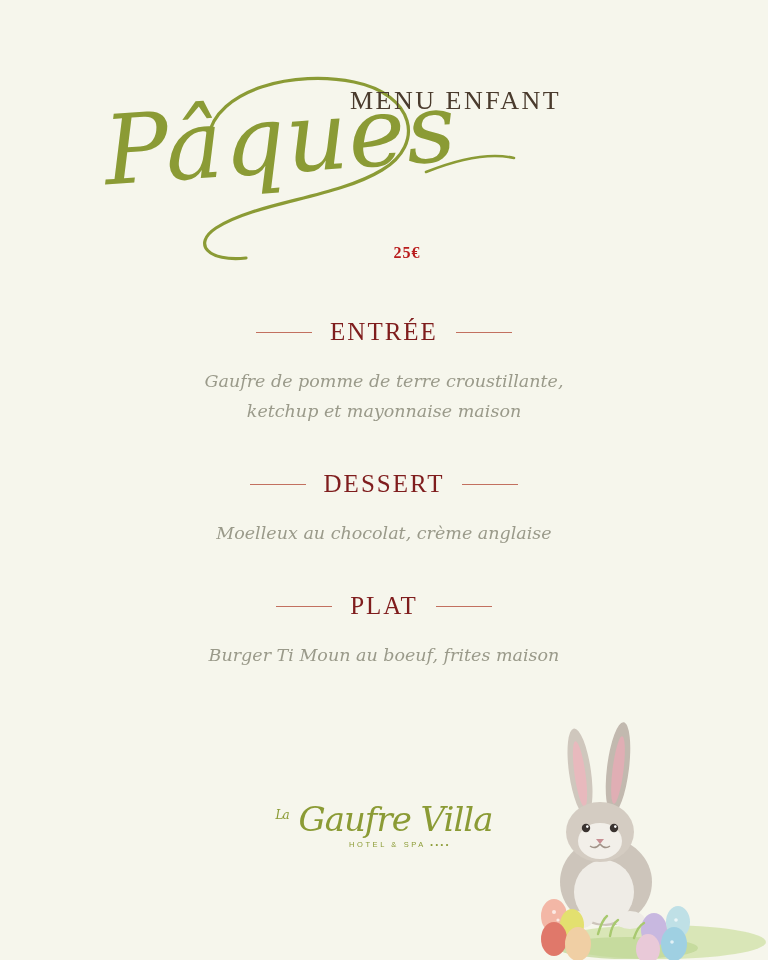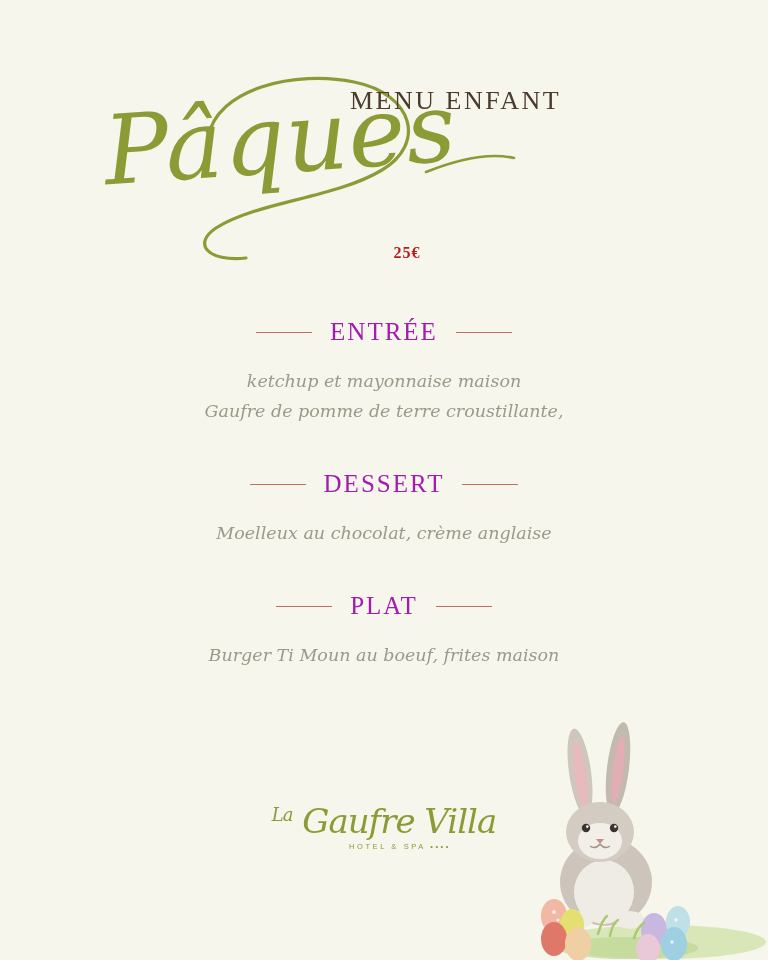--- a/index.html
+++ b/index.html
@@ -106,21 +106,21 @@
     width: 56px;
     height: 1px;
     background: #c2705f;
     display: block;
   }
 
   .section-title {
     font-family: "Liberation Serif", serif;
     font-size: 25px;
     letter-spacing: 2px;
-    color: #a21caf;
+    color: #7f1d1d;
     white-space: nowrap;
   }
 
   .section-body {
     font-family: "DejaVu Serif", serif;
     font-style: italic;
     font-size: 17.5px;
     line-height: 30px;
     color: #9a9a8a;
     max-width: 470px;
@@ -139,21 +139,21 @@
   .logo-script {
     font-family: "DejaVu Serif", serif;
     font-style: italic;
     font-size: 34px;
     color: #8b9b35;
     line-height: 34px;
     letter-spacing: -1px;
   }
 
   .logo-script .small {
-    font-size: 18px;
+    font-size: 12px;
     vertical-align: super;
   }
 
   .logo-sub {
     margin-top: 4px;
     font-family: "Liberation Sans", sans-serif;
     font-size: 7.5px;
     letter-spacing: 2.6px;
     color: #8b9b35;
     margin-left: 32px;
@@ -190,22 +190,22 @@
 
   <div class="sections">
 
     <div class="section">
       <div class="section-head">
         <span class="rule"></span>
         <span class="section-title">ENTRÉE</span>
         <span class="rule"></span>
       </div>
       <div class="section-body">
+        <div>Gaufre de pomme de terre croustillante,</div>
         <div>ketchup et mayonnaise maison</div>
-        <div>Gaufre de pomme de terre croustillante,</div>
       </div>
     </div>
 
     <div class="section">
       <div class="section-head">
         <span class="rule"></span>
         <span class="section-title">DESSERT</span>
         <span class="rule"></span>
       </div>
       <div class="section-body">

